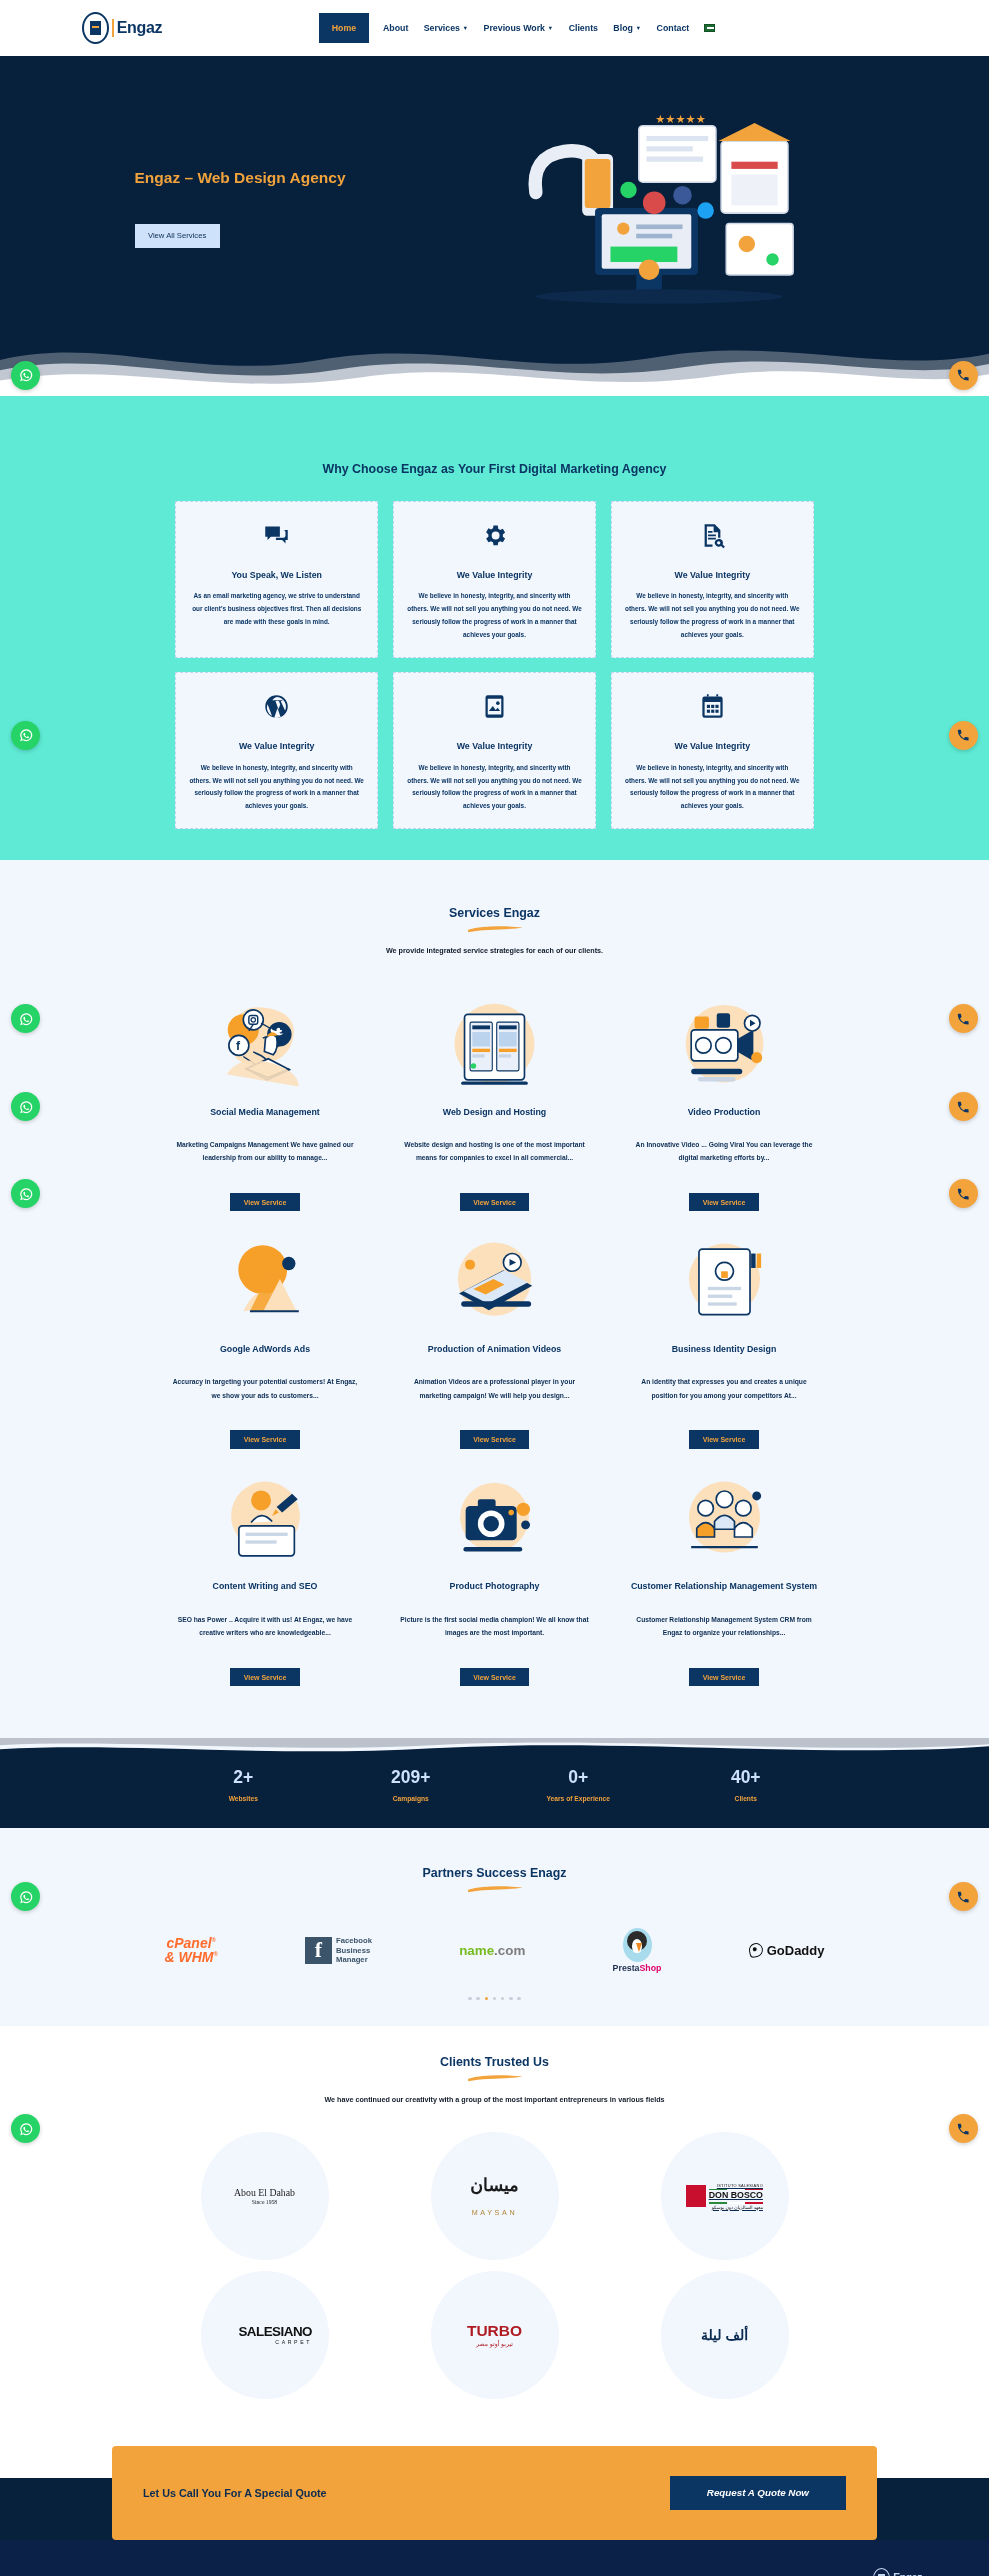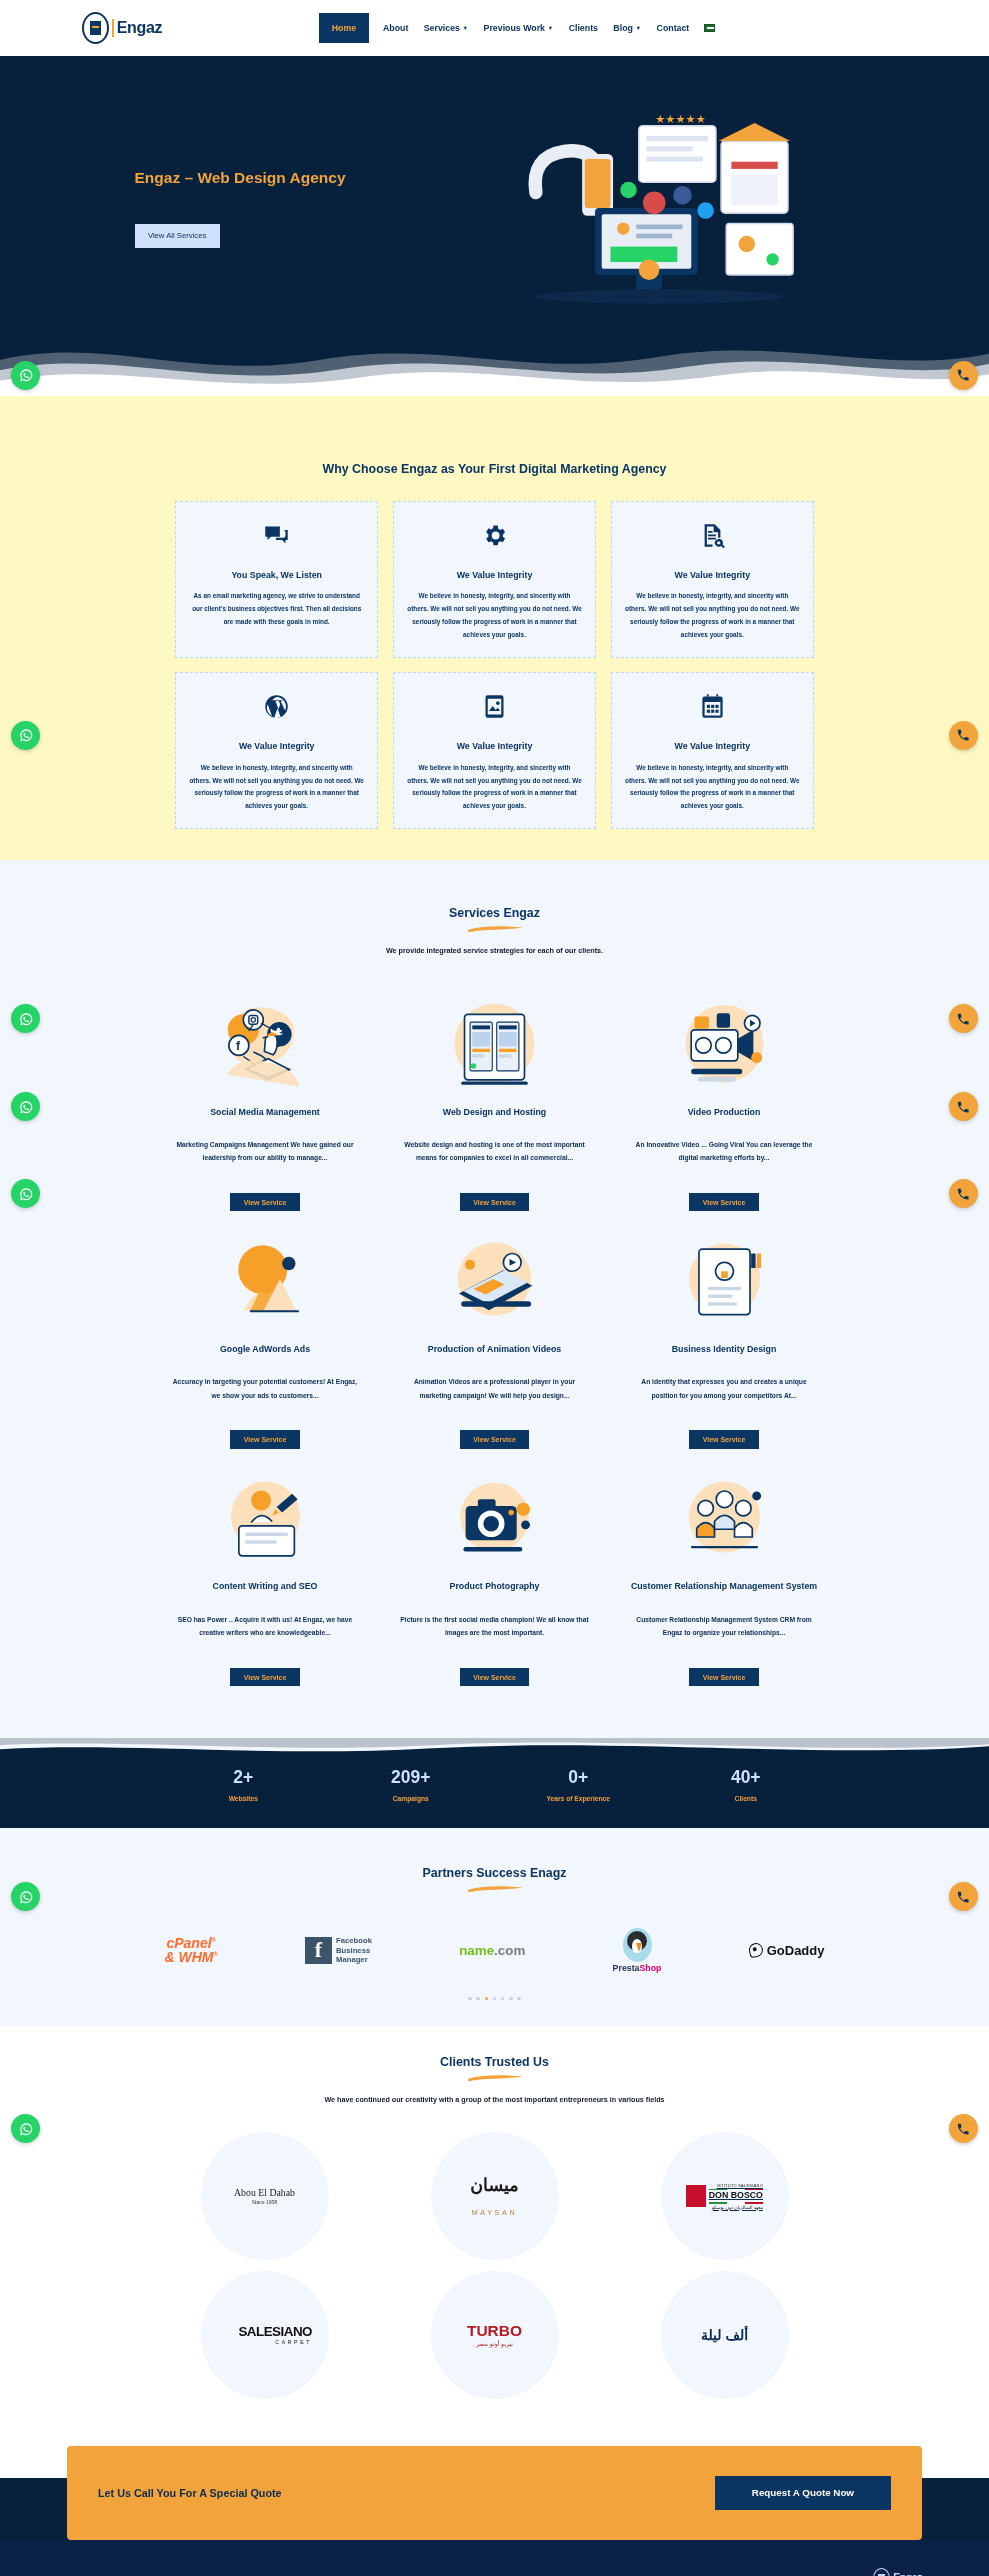--- a/index.html
+++ b/index.html
@@ -63,21 +63,21 @@
   
   .section{position:relative;}
   .sec-title{
     text-align:center;font-size:12.4px;font-weight:800;color:#0b3563;
   }
   .sec-title.u{display:inline-block;position:relative;}
   .underline-swoosh{display:block;margin:3.1px auto 0;width:62px;height:9.3px;}
   .sec-sub{text-align:center;font-size:7.2px;color:#111b29;margin-top:13.4px;font-weight:600;}
 
   
-  .why{background:#fef9c3;padding:66px 0 31px;}
+  .why{background:#5eead4;padding:66px 0 31px;}
   .why-grid{
     width:639px;margin:25px auto 0;display:grid;
     grid-template-columns:repeat(3,1fr);gap:14.4px;
   }
   .why-card{
     background:#f2f6fd;border:1px dashed #bed6f2;padding:17.5px 13.4px 15.5px;
     text-align:center;min-height:155px;
   }
   .why-icon{height:32px;display:flex;align-items:center;justify-content:center;margin-bottom:18.5px;color:#0b3563;}
   .why-icon svg{width:27px;height:27px;fill:#0b3563;}
@@ -171,28 +171,28 @@
   .festival-t{font-size:13.4px;font-weight:800;color:#111;letter-spacing:-0.5px;}
   .festival-s{font-size:5.2px;letter-spacing:2.6px;color:#111;}
   .turbo{display:flex;flex-direction:column;align-items:center;}
   .turbo-t{font-size:15.5px;font-weight:800;color:#b01b22;line-height:1;}
   .turbo-ar{font-size:6.2px;color:#b01b22;margin-top:1.5px;}
   .alf{font-size:14px;color:#0b2c52;font-weight:700;}
 
   
   .cta-zone{background:#ffffff;position:relative;padding-top:32px;}
   .cta{
-    width:855px;margin:0 auto;background:#f2a33c;border-radius:4.1px;
+    width:765px;margin:0 auto;background:#f2a33c;border-radius:4.1px;
     display:flex;align-items:center;justify-content:space-between;
     padding:30px 31px;position:relative;z-index:5;
   }
   .cta-text{font-size:10.8px;font-weight:800;color:#0b2c52;}
   .cta-btn{
     background:#0b3563;color:#fff;font-size:9.8px;font-weight:700;
-    padding:11.3px 37px;cursor:pointer;border:none;
+    padding:11.3px 37px;cursor:pointer;border:none;font-style:italic;
   }
   .cta-bg-strip{position:absolute;left:0;right:0;bottom:0;height:62px;background:#07203c;z-index:1;}
 
   
   .footer{background:#0c2148;padding:28px 0 0;position:relative;}
   .footer-logo{display:flex;align-items:center;justify-content:flex-end;gap:3.1px;width:855px;margin:0 auto 20.6px;opacity:.95;}
   .footer-logo .brand-mark{width:17.5px;height:20.6px;border-color:#cfe2fb;border-width:1.5px;background:transparent;}
   .footer-logo .brand-mark-inner{width:7.2px;height:8.8px;background:#cfe2fb;}
   .footer-logo .brand-mark-inner:after{left:1.5px;top:3.1px;width:4.1px;height:1.5px;background:#f2a33c;}
   .footer-logo .brand-name{font-size:10.3px;color:#cfe2fb;}

